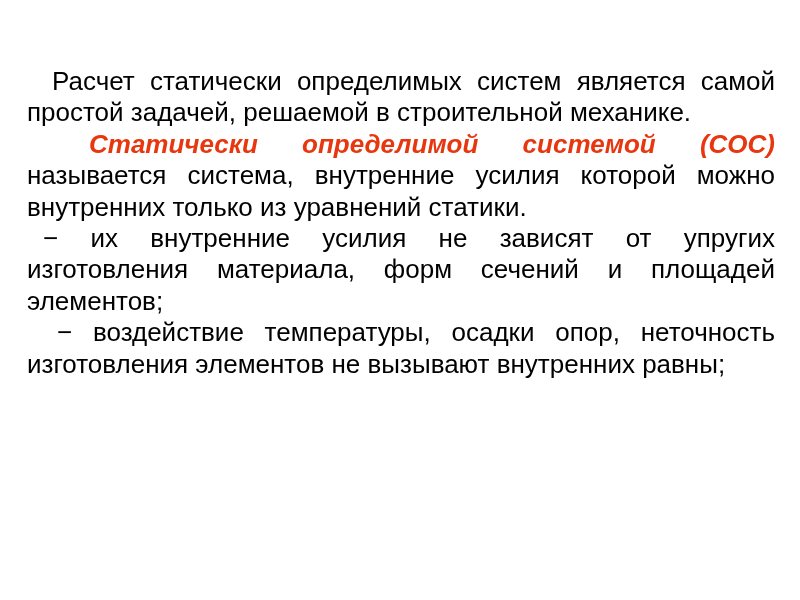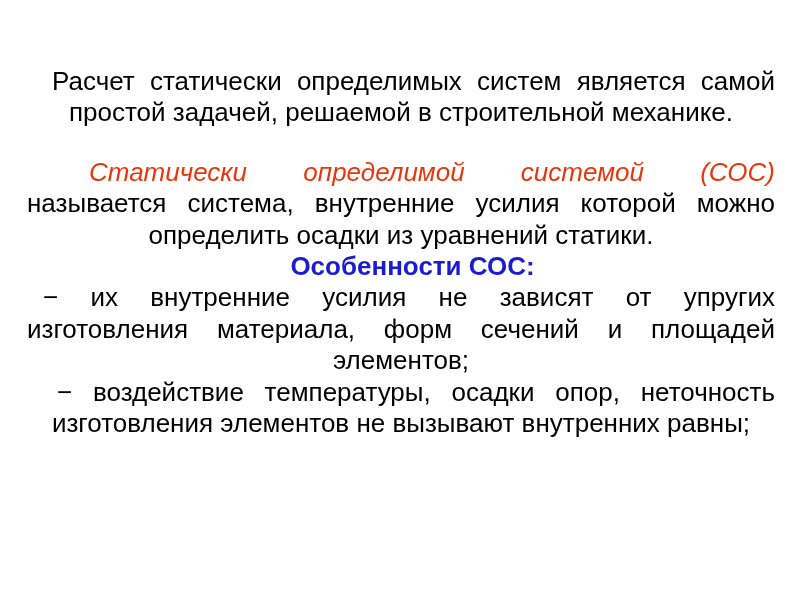--- a/index.html
+++ b/index.html
@@ -31,32 +31,31 @@
     left: 27px;
     top: 66px;
     width: 748px;
   }
   .ln {
     display: block;
     font-size: 26px;
     line-height: 31.4px;
     height: 31.4px;
     overflow: hidden;
-    text-align: center;
+    text-align: left;
     white-space: normal;
   }
   .j {
     text-align: justify;
     text-align-last: justify;
   }
   .red {
     color: var(--c-emphasis);
-    font-weight: normal;
+    font-weight: bold;
     font-style: italic;
-    margin-top: 28px;
   }
   .blue {
     color: var(--c-heading);
     font-weight: bold;
   }
   .ind-16 { text-indent: 16px; }
   .ind-23 { text-indent: 23px; }
   .ind-25 { text-indent: 25px; }
   .ind-30 { text-indent: 30px; }
   .ind-40 { text-indent: 40px; }
@@ -64,21 +63,20 @@
 </style>
 </head>
 <body>
 
 <div class="slide">
   <div class="textblock">
     <div class="ln j ind-25">Расчет статически определимых систем является самой</div>
     <div class="ln">простой задачей, решаемой в строительной механике.</div>
     <div class="ln j ind-62 red">Статически определимой системой (СОС)</div>
     <div class="ln j">называется система, внутренние усилия которой можно</div>
-    <div class="ln">определить осадки из уравнений статики.</div>
-    <div class="ln ind-23 blue">Особенности СОС:</div>
+    <div class="ln">внутренних только из уравнений статики.</div>
     <div class="ln j ind-16">− их внутренние усилия не зависят от упругих</div>
     <div class="ln j">изготовления материала, форм сечений и площадей</div>
     <div class="ln">элементов;</div>
     <div class="ln j ind-30">− воздействие температуры, осадки опор, неточность</div>
     <div class="ln">изготовления элементов не вызывают внутренних равны;</div>
   </div>
 </div>
 
 </body></html>

